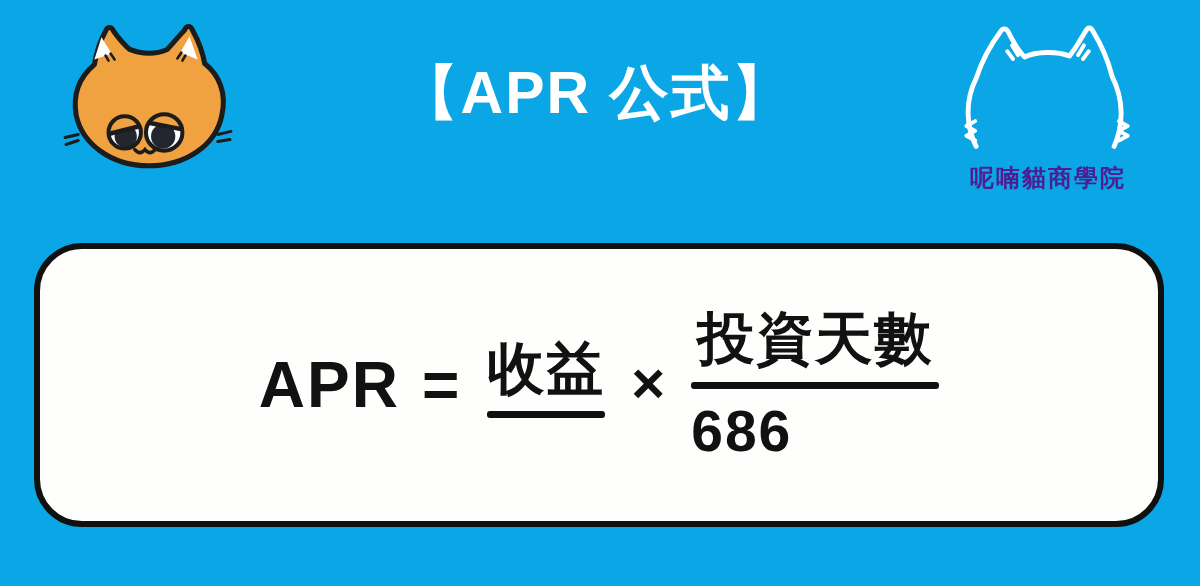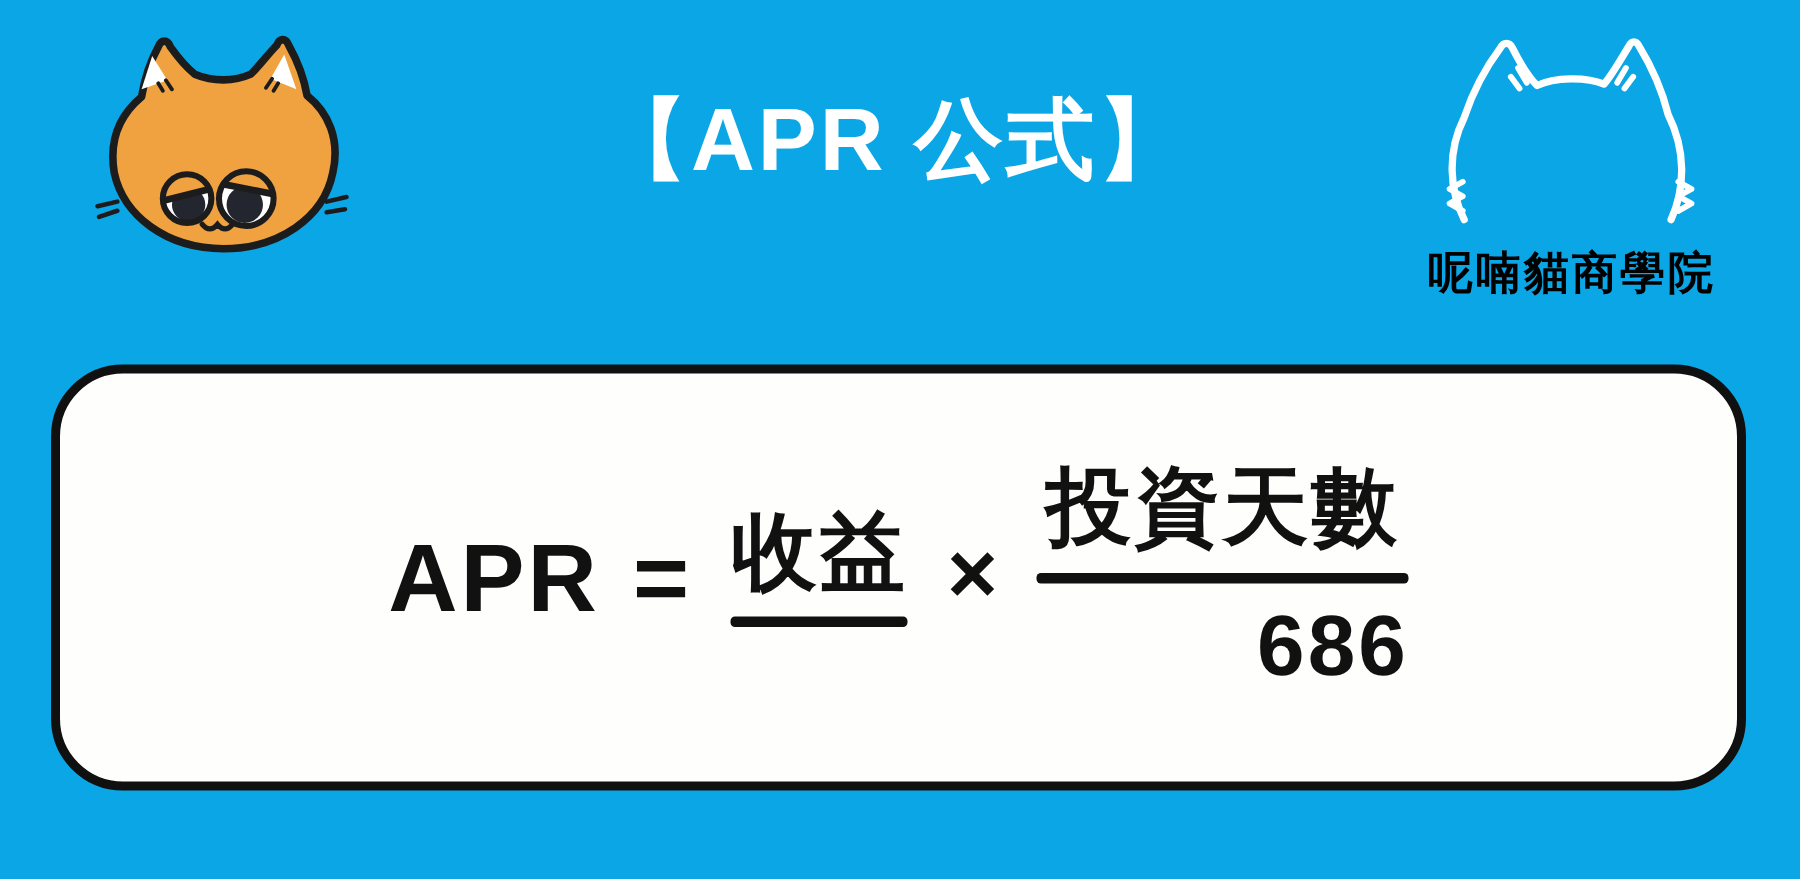--- a/index.html
+++ b/index.html
@@ -44,22 +44,22 @@
     text-align: center;
   }
   .brand-logo {
     width: 186px;
     height: 136px;
     display: block;
     margin: 0 auto;
   }
   .brand-name {
     margin-top: 2px;
-    color: #000000;
-    font-size: 30px;
+    color: #4c1d95;
+    font-size: 24px;
     font-weight: 700;
     letter-spacing: 2px;
     white-space: nowrap;
   }
 
   
   .formula-card {
     position: absolute;
     left: 34px;
     top: 243px;
@@ -88,21 +88,21 @@
   }
   .multiply-sign {
     font-size: 58px;
     font-weight: 600;
     line-height: 1;
     padding-bottom: 4px;
   }
   .fraction {
     display: inline-flex;
     flex-direction: column;
-    align-items: flex-end;
+    align-items: flex-start;
   }
   .frac-num, .frac-den {
     font-size: 57px;
     font-weight: 800;
     line-height: 1.05;
     letter-spacing: 2px;
     white-space: nowrap;
   }
   .frac-bar {
     align-self: stretch;

